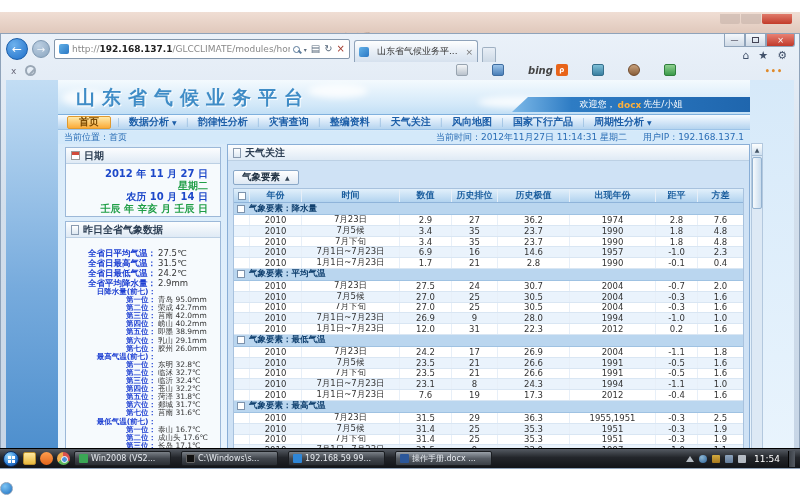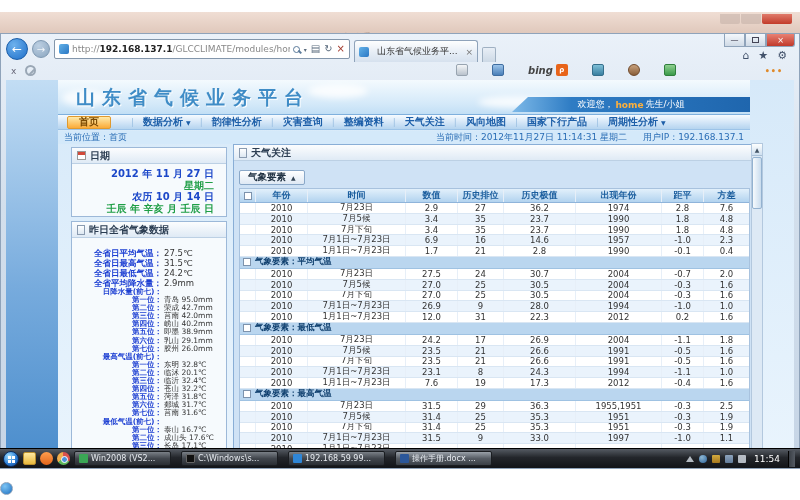--- a/index.html
+++ b/index.html
@@ -71,26 +71,26 @@
   .cloud{position:absolute;background:rgba(255,255,255,.8);border-radius:50%;filter:blur(3px)}
   .ptitle{position:absolute;left:18px;top:5px;font-size:19px;font-weight:bold;color:#3f8cc6;letter-spacing:7px;text-shadow:1px 1px 0 #fff;white-space:nowrap}
   .ribbon{position:absolute;right:0;bottom:2px;width:238px;height:15px;color:#fff;font-size:9px;
           background:linear-gradient(90deg,#7db9e8,#2e7cc4 25%,#1f66ae);
           clip-path:polygon(16px 0,100% 0,100% 100%,0 100%);
           display:flex;align-items:center;justify-content:center;gap:2px;white-space:nowrap}
   .ribbon .user{color:#ffb13b;font-weight:bold}
   .pmenu{position:absolute;left:0;top:34px;width:100%;height:16px;display:flex;align-items:center;padding-left:8px;font-size:10px;
          background:linear-gradient(180deg,#f6fbff,#cfe3f6 60%,#b5d4ef);border-top:1px solid #7fb0dd;border-bottom:1px solid #9cc3e8}
   .menu-item{color:#1c5ea8;font-weight:bold;padding:0 9px;white-space:nowrap;display:inline-flex;align-items:center;gap:3px}
-  .menu-item.active{background:linear-gradient(#ffeaa9,#fbab38);border:1px solid #e09a2f;border-radius:2px;color:#7c4a02;height:13px;margin:0 20px 0 1px;padding:0 11px}
+  .menu-item.active{background:linear-gradient(#ffeaa9,#fbab38);border:1px solid #e09a2f;border-radius:2px;color:#7c4a02;height:13px;margin:0 6px 0 1px;padding:0 11px}
   .sep{color:#9cc0e2;font-size:9px}
   .dd{font-size:6px;color:#1c5ea8}
   .pcrumb{position:absolute;left:0;top:51px;width:100%;height:13px;background:#d4e9fa;display:flex;align-items:center;font-size:9px;color:#2a6db5;padding:0 6px}
   .crumb-right{margin-left:auto;display:flex;gap:16px;white-space:nowrap}
-  .pbody{position:absolute;left:10px;top:64px;width:100%;bottom:0}
+  .pbody{position:absolute;left:4px;top:64px;width:100%;bottom:0}
 
   
   .spanel{position:absolute;left:3px;width:156px;background:#f6fafd;border:1px solid #9cb8d8}
   #date-panel{top:3px;height:70px}
   #stats-panel{top:77px;height:360px}
   .phead{height:16px;background:linear-gradient(#fcfdfe,#dfeaf5);border-bottom:1px solid #bcd0e4;
          display:flex;align-items:center;gap:4px;padding:0 5px;font-size:10px;font-weight:bold;color:#2b3d52}
   .cal-icon{width:9px;height:9px;border:1px solid #999;background:#fff;position:relative;flex:0 0 auto}
   .cal-icon:before{content:"";position:absolute;left:0;top:0;right:0;height:3px;background:#d24a3a}
   .doc-icon{width:8px;height:10px;border:1px solid #8a9bb0;background:linear-gradient(#fff,#dde8f2);flex:0 0 auto}
@@ -227,21 +227,21 @@
       <div class="band"></div>
 
       <div class="content">
         <div class="pheader">
           <div class="cloud" style="left:4px;top:10px;width:46px;height:16px"></div>
           <div class="cloud" style="left:250px;top:4px;width:60px;height:14px"></div>
           <div class="cloud" style="left:420px;top:16px;width:80px;height:12px"></div>
           <div class="ptitle">山东省气候业务平台</div>
           <div class="ribbon">
             <span>欢迎您，</span>
-            <span class="user">home</span>
+            <span class="user">docx</span>
             <span> 先生/小姐</span>
           </div>
         </div>
 
         <div class="pmenu" id="main-menu">
             <span class="menu-item active">首页</span>
             <span class="sep">|</span>
             <span class="menu-item">数据分析<span class="dd">▼</span></span>
             <span class="sep">|</span>
             <span class="menu-item">韵律性分析</span>
@@ -337,21 +337,21 @@
                 </div>
                 <div class="sline rk">
                   <span class="slbl">最高气温(前七)：</span>
                 </div>
                 <div class="sline rk">
                   <span class="slbl">第一位：</span>
                   <span class="sval">东明 32.8℃</span>
                 </div>
                 <div class="sline rk">
                   <span class="slbl">第二位：</span>
-                  <span class="sval">临沭 20.1℃</span>
+                  <span class="sval">临沭 32.7℃</span>
                 </div>
                 <div class="sline rk">
                   <span class="slbl">第三位：</span>
                   <span class="sval">临沂 32.4℃</span>
                 </div>
                 <div class="sline rk">
                   <span class="slbl">第四位：</span>
                   <span class="sval">苍山 32.2℃</span>
                 </div>
                 <div class="sline rk">
@@ -413,20 +413,24 @@
                     <span class="cbx"></span>
                   </span>
                   <span class="cell">年份</span>
                   <span class="cell">时间</span>
                   <span class="cell">数值</span>
                   <span class="cell">历史排位</span>
                   <span class="cell">历史极值</span>
                   <span class="cell">出现年份</span>
                   <span class="cell">距平</span>
                   <span class="cell">方差</span>
+                </div>
+                <div class="grow">
+                  <span class="cbx"></span>
+                  <span class="gtitle">气象要素：降水量</span>
                 </div>
                 <div class="trow">
                   <span class="cell"></span>
                   <span class="cell">2010</span>
                   <span class="cell">7月23日</span>
                   <span class="cell">2.9</span>
                   <span class="cell">27</span>
                   <span class="cell">36.2</span>
                   <span class="cell">1974</span>
                   <span class="cell">2.8</span>

